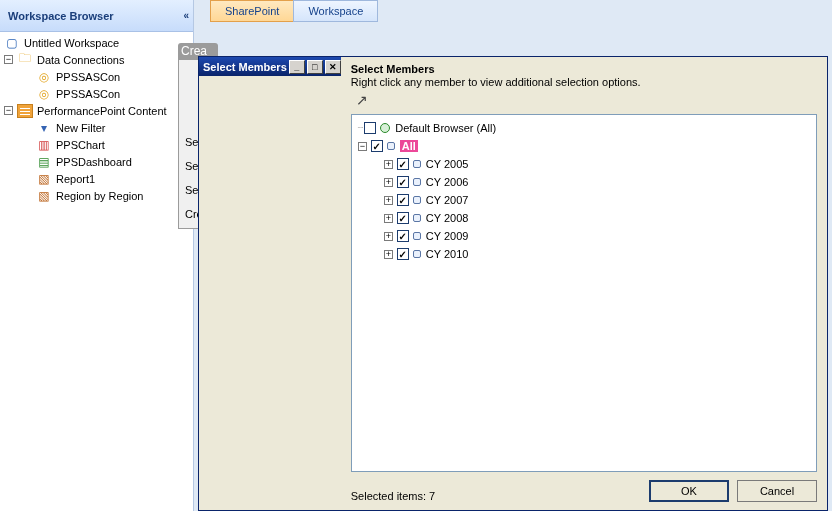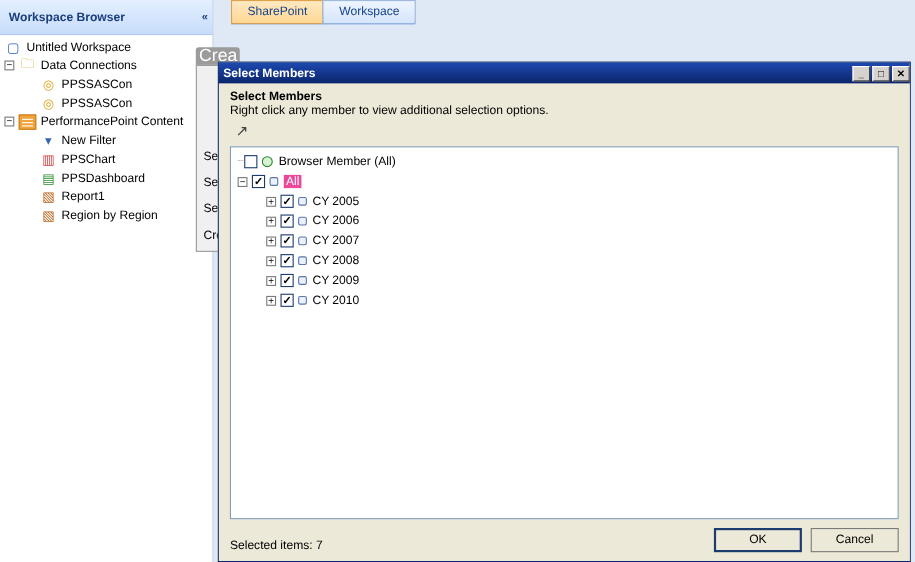--- a/index.html
+++ b/index.html
@@ -103,37 +103,37 @@
     font-weight:normal;
   }
 
   
   .midpanel{
     position:absolute; left:178px; top:43px;
     width:40px;
   }
   .midpanel .greytab{
     height:16px;background:#9b9b9b;color:#fff;
-    font-size:16px; padding:2px 3px; line-height:12px;
+    font-size:12px; padding:2px 3px; line-height:12px;
     border-radius:3px 3px 0 0;
   }
   .midpanel .greybody{
     background:#f0f0f0;border:1px solid #9b9b9b;height:170px;
   }
   .midpanel .greybody div{
     padding:6px 0 6px 6px; color:#000;
   }
 
   
   .dlg{
     position:absolute; left:198px; top:56px;
     width:630px; height:455px;
     background:#ece9d8;
     border:1px solid #0a246a;
-    display:flex; flex-direction:column;
+    display:flex; flex-direction:row;
   }
   .dlg-title{
     height:19px;
     background:linear-gradient(#3a6ea5,#1d3f91);
     background:#0a246a;
     background: linear-gradient(to right,#0b3e8e,#0a246a 5%, #0a246a);
     background:#08238a;
     background: #0a246a;
     color:#fff; font-weight:bold;
     display:flex;align-items:center;
@@ -189,21 +189,21 @@
     background:#fff;
     margin-right:4px;
     display:flex;align-items:center;justify-content:center;
     font-size:10px;line-height:9px;font-weight:bold;color:#000;
   }
   .mb-ico{
     width:8px;height:8px;border:1px solid #5a76a5;border-radius:2px;background:#eaf1fc;margin-right:5px;
   }
   .mb-ico.def{border-color:#2a8a2a;background:#d7f0d7;width:10px;height:10px;border-radius:5px}
   .mb-label{color:#000}
-  .mb-label.sel{background:#ec4899;color:#fff;padding:0 2px;font-weight:normal}
+  .mb-label.sel{background:#ec4899;color:#fff;padding:0 2px;font-weight:bold}
   .ind-m0{padding-left:0}
   .ind-m2{padding-left:26px}
 
   .dlg-foot{
     height:22px;margin-top:8px;
     display:flex;align-items:flex-end;
   }
   .dlg-foot .spacer{flex:1}
   .btn{
     width:80px;height:22px;
@@ -309,21 +309,21 @@
     <div class="dlg-h2">Right click any member to view additional selection options.</div>
     <div class="dlg-dim">
       <span class="dimico">↗</span>
     </div>
 
     <div class="tree-box">
       <div class="member ind-m0">
         <span class="mb-dots">┈</span>
         <span class="mb-chk"></span>
         <span class="mb-ico def"></span>
-        <span class="mb-label">Browser Member (All)</span>
+        <span class="mb-label">Default Browser (All)</span>
       </div>
       <div class="member ind-m0">
         <span class="mb-tw">−</span>
         <span class="mb-chk">✓</span>
         <span class="mb-ico"></span>
         <span class="mb-label sel">All</span>
       </div>
       <div class="member ind-m2">
         <span class="mb-tw">+</span>
         <span class="mb-chk">✓</span>

